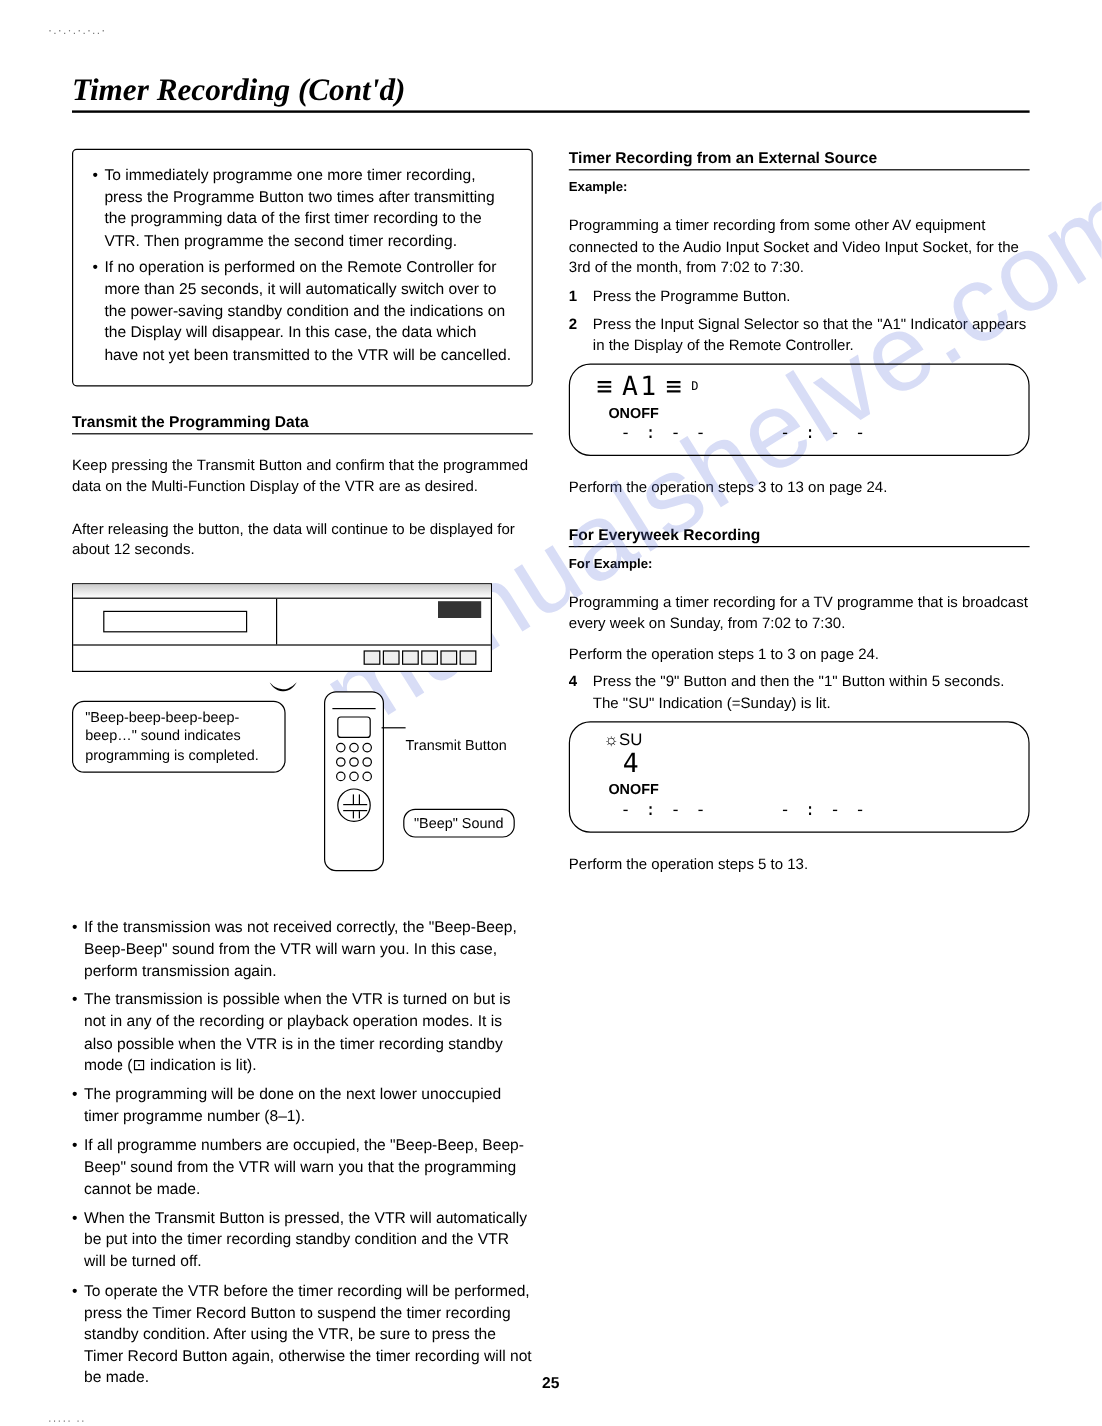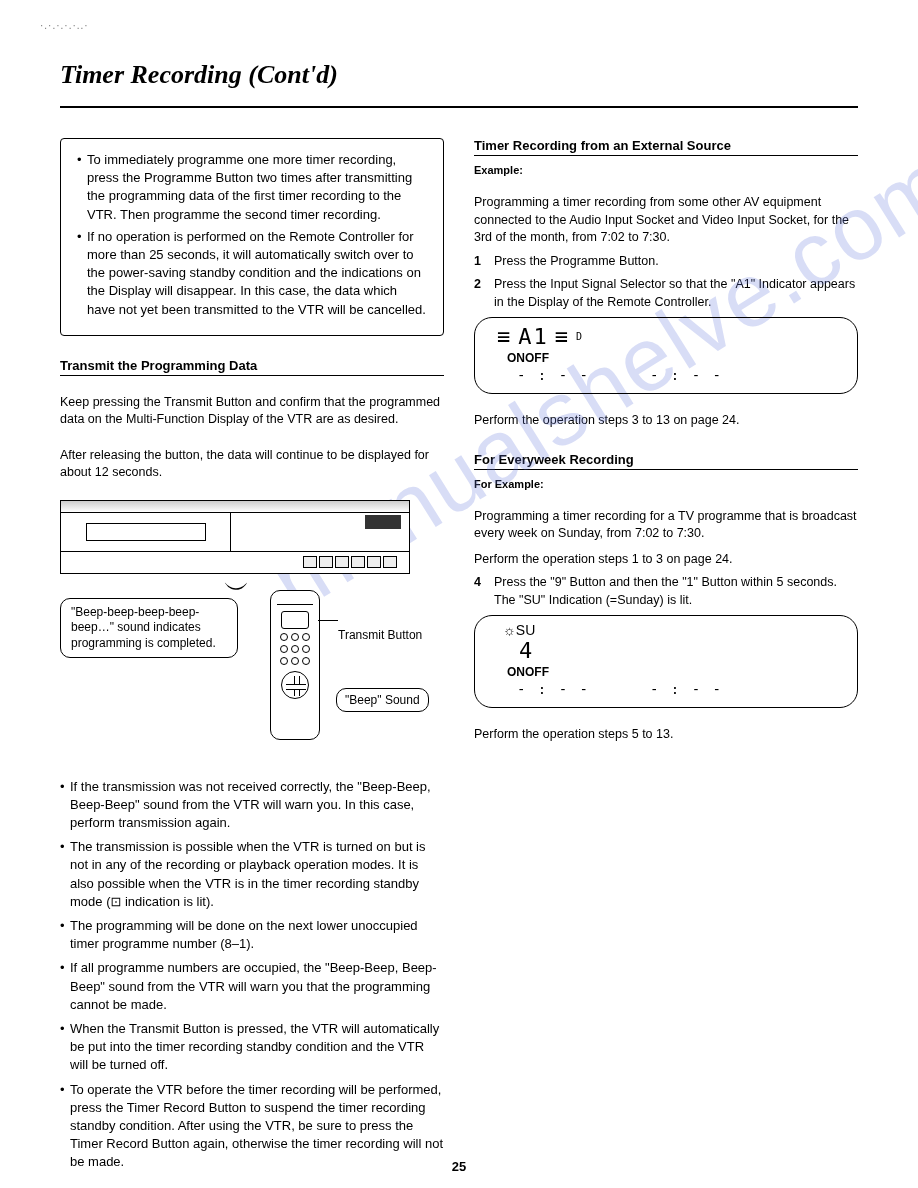--- a/index.html
+++ b/index.html
@@ -11,21 +11,21 @@
     position: relative;
     padding: 60px 60px 40px 60px;
     color: #000;
   }
   .page-title {
     font-family: "Times New Roman", serif;
     font-style: italic;
     font-weight: bold;
     font-size: 26px;
     border-bottom: 2px solid #000;
-    padding-bottom: 16px;
+    padding-bottom: 2px;
     margin-bottom: 30px;
   }
   .two-col {
     display: flex;
     gap: 30px;
   }
   .col {
     flex: 1;
     min-width: 0;
   }

